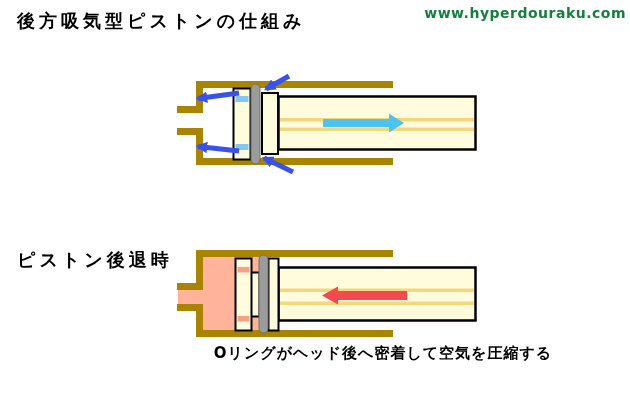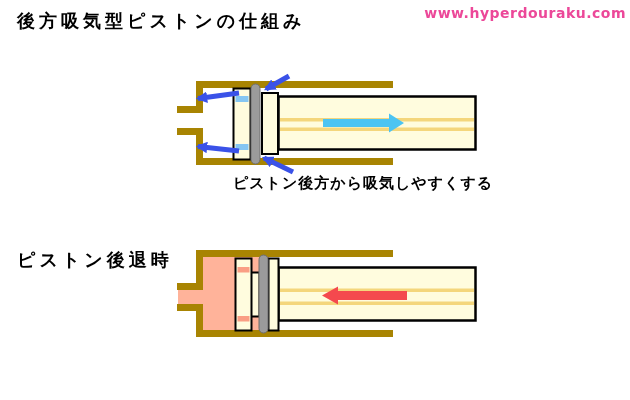--- a/index.html
+++ b/index.html
@@ -6,21 +6,21 @@
   .canvas{
     position:relative;width:630px;height:400px;background:#ffffff;overflow:hidden;
     font-family:"DejaVu Sans","Liberation Sans",sans-serif;
   }
   .abs{position:absolute;}
   .title{
     left:17px;top:9px;font-size:18px;font-weight:bold;color:#000;
     letter-spacing:4px;white-space:nowrap;
   }
   .watermark{
-    top:5px;right:4px;font-size:14px;font-weight:bold;color:#ec4899;
+    top:5px;right:4px;font-size:14px;font-weight:bold;color:#15803d;
     letter-spacing:0.5px;white-space:nowrap;
   }
   .dia-label{
     left:17px;font-size:18px;font-weight:bold;color:#000;
     letter-spacing:4px;white-space:nowrap;
   }
   .dia-label.first{top:78px;}
   .dia-label.second{top:248px;}
   .caption{
     width:400px;text-align:center;font-size:15px;font-weight:bold;color:#000;
@@ -33,21 +33,21 @@
 </head>
 <body>
 
 <div class="canvas">
 
   <div class="abs title">後方吸気型ピストンの仕組み</div>
   <div class="abs watermark">www.hyperdouraku.com</div>
 
   <div class="abs dia-label second">ピストン後退時</div>
 
-  <div class="abs caption first">ピストン後方から吸気しやすくする</div>
+  <div class="abs caption second">Oリングがヘッド後へ密着して空気を圧縮する</div>
 
   <svg class="abs diagram" width="630" height="400" viewBox="0 0 630 400">
     <defs>
       <marker id="mblue" viewBox="0 0 10 10" refX="8" refY="5" markerWidth="2.3" markerHeight="2.3" orient="auto">
         <path d="M0,0 L10,5 L0,10 z" fill="#3A52E8"></path>
       </marker>
     </defs>
 
     <g>
 

